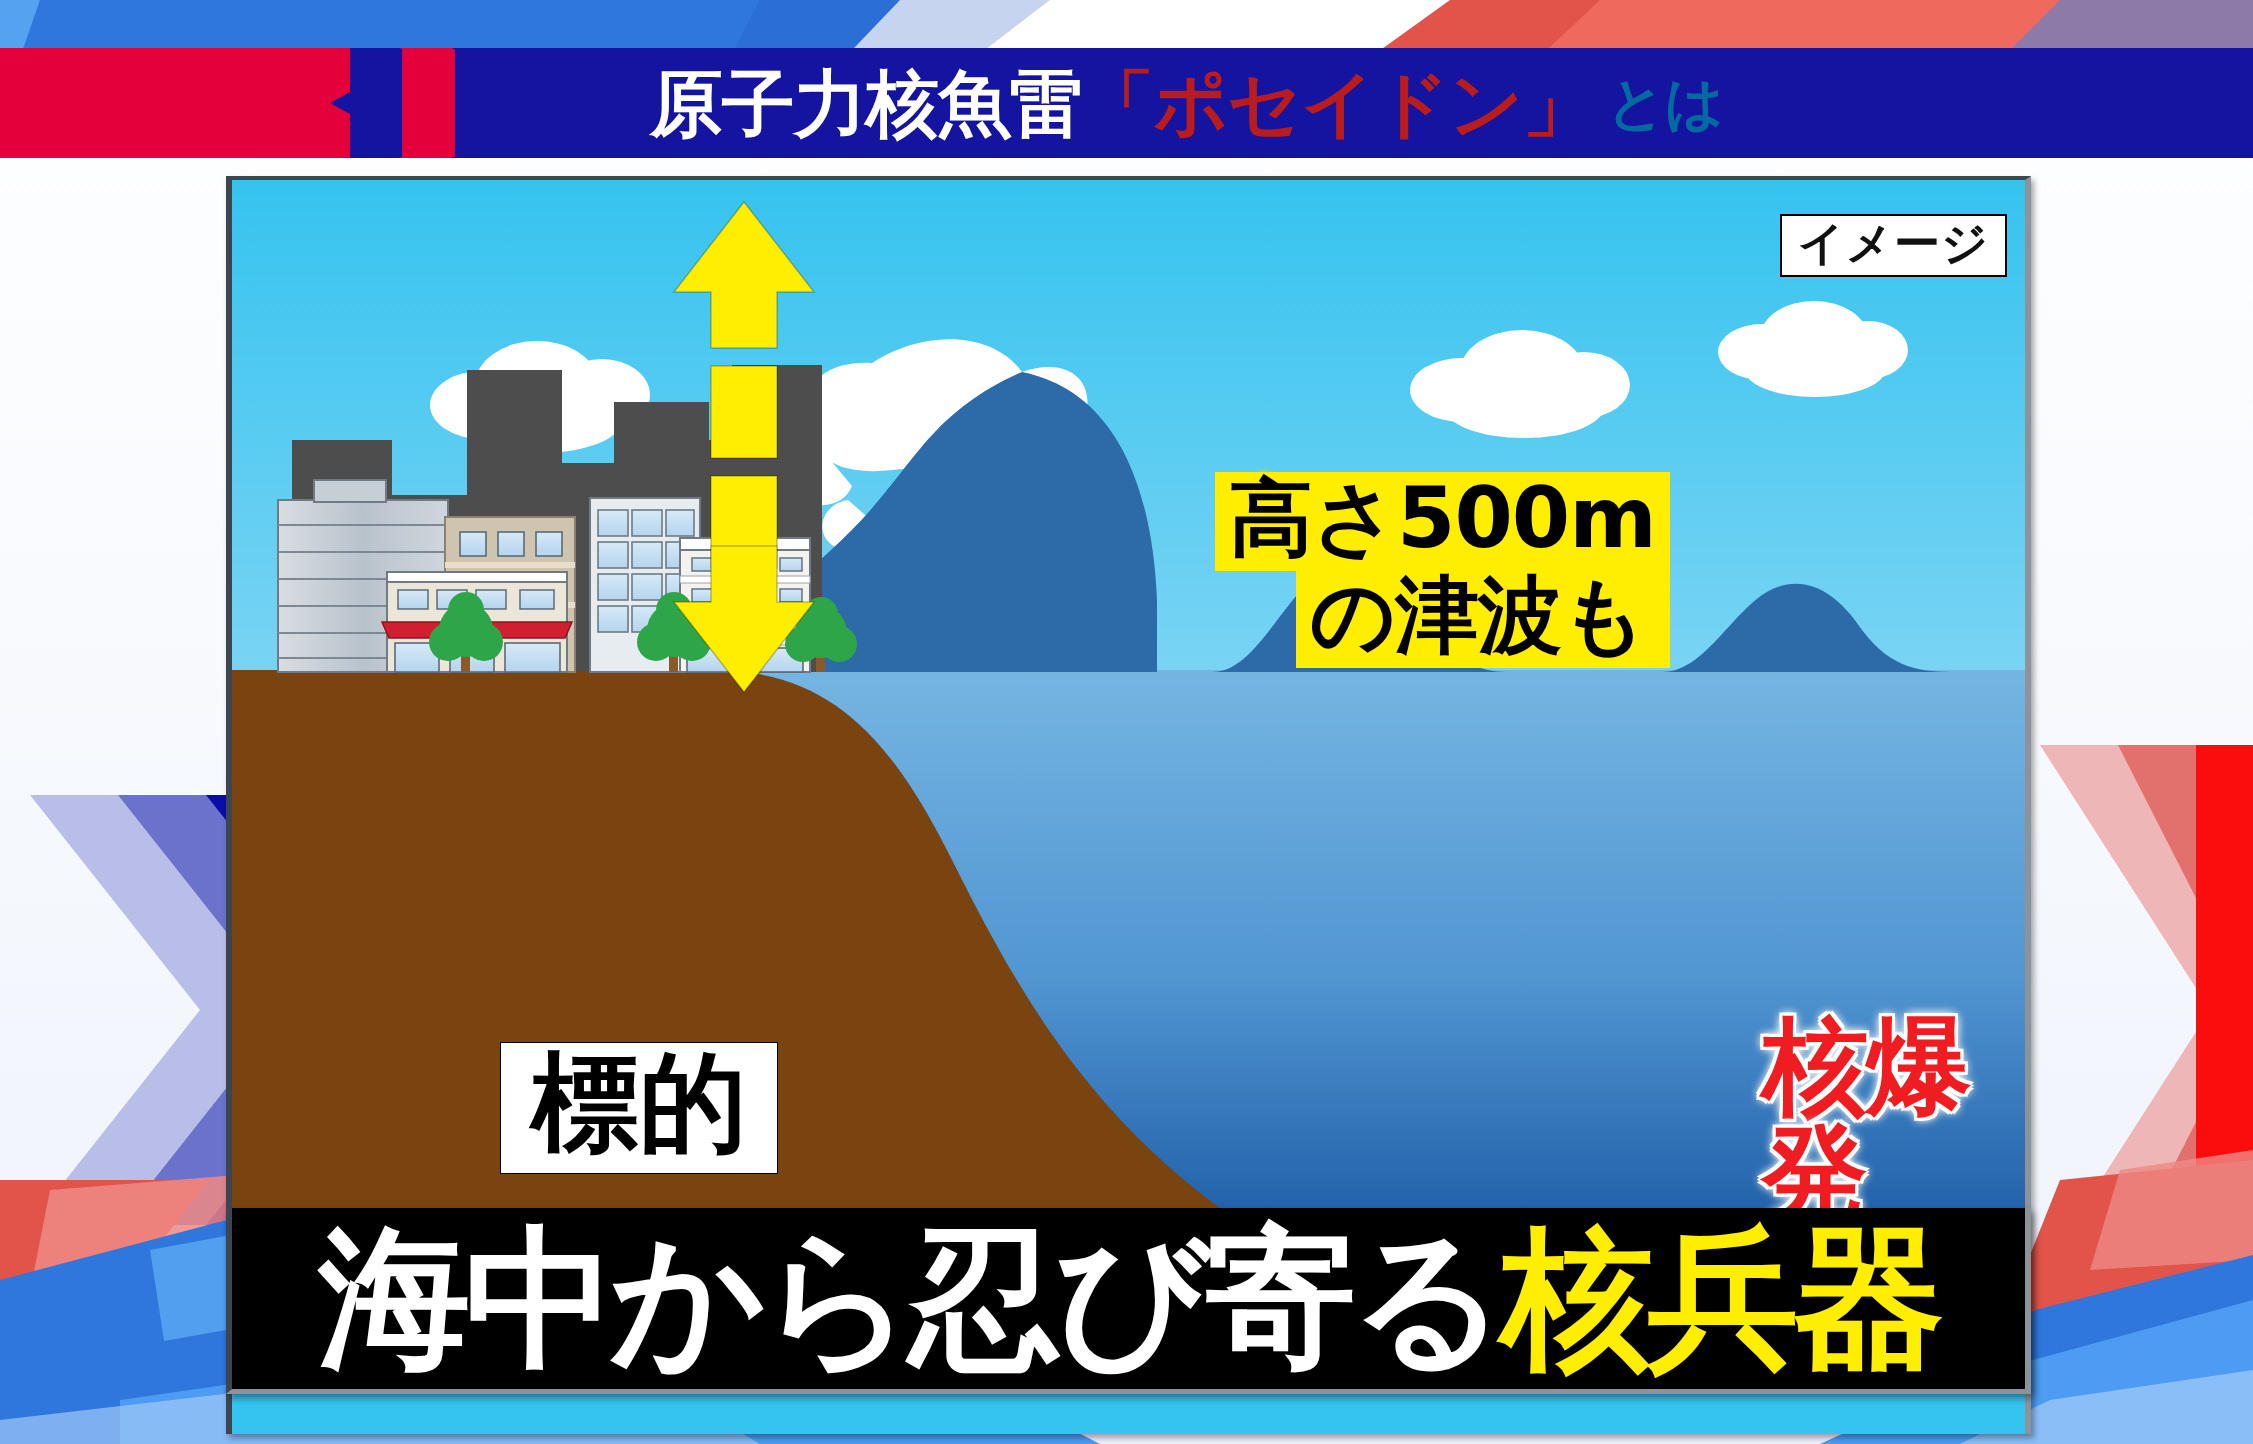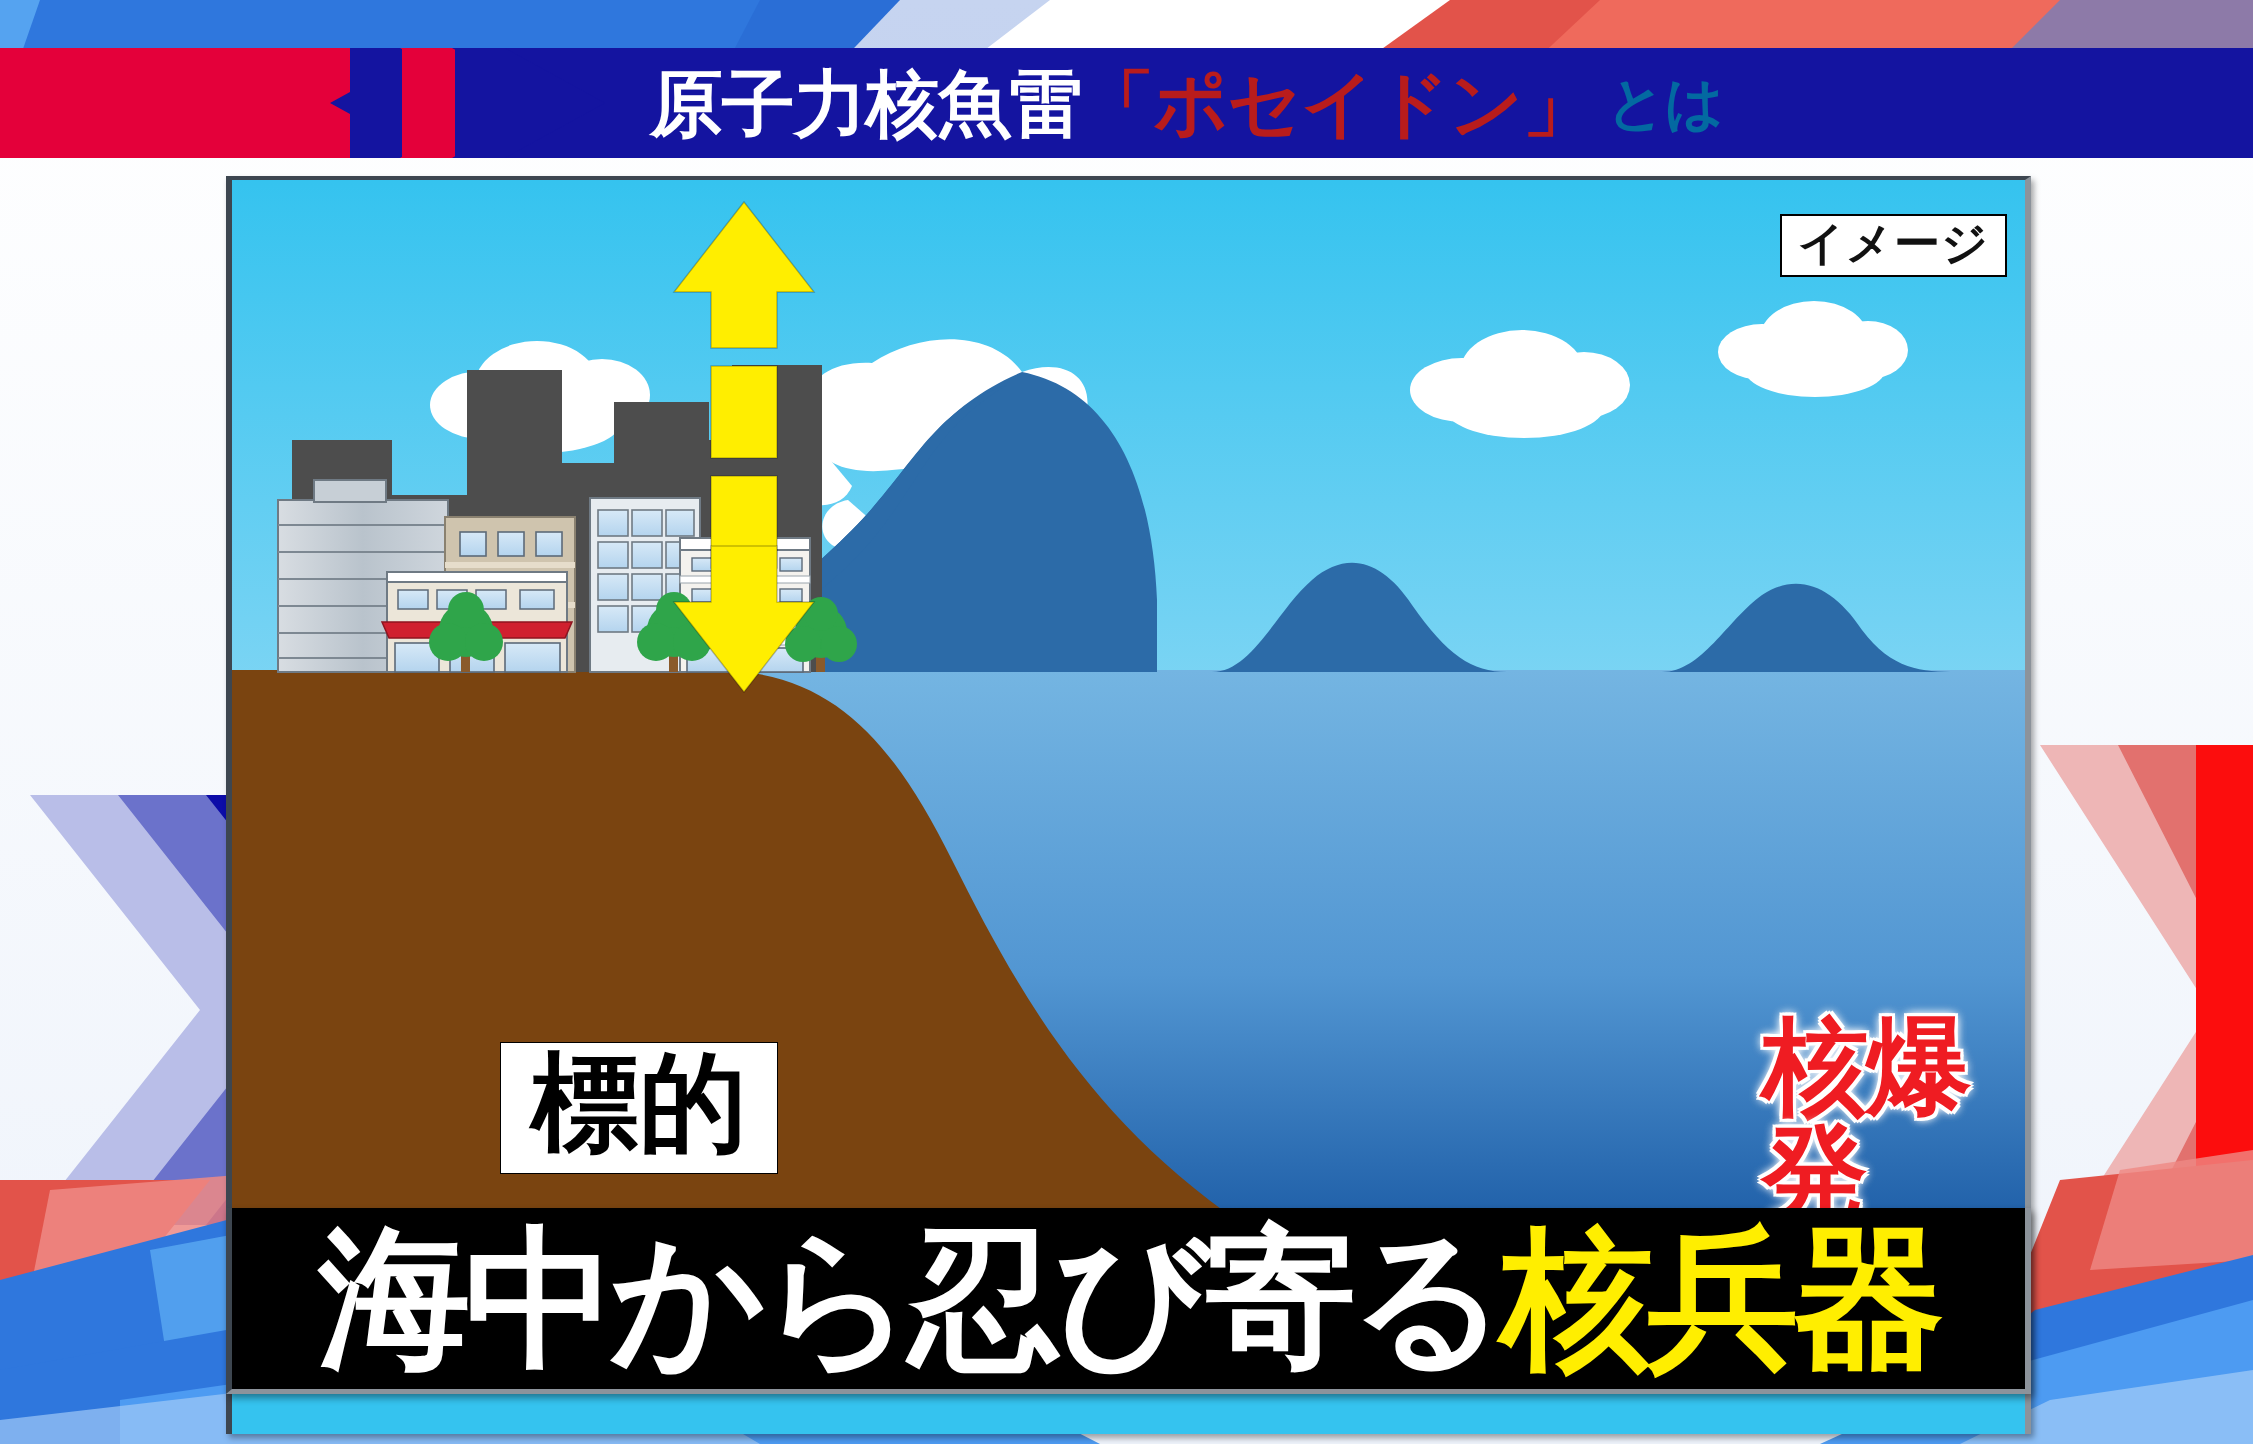--- a/index.html
+++ b/index.html
@@ -385,20 +385,28 @@
             <polygon points="512,512 582,422 545,422 545,366 479,366 479,422 442,422"></polygon>
           </g>
         </g>
       </svg>
     </div>
 
     <div id="image-badge">
       <span>イメージ</span>
     </div>
 
+    <div id="height-callout">
+      <div>
+        <span class="hl-line"><span>高さ500m</span></span>
+      </div>
+      <div id="hl-row2">
+        <span class="hl-line"><span>の津波も</span></span>
+      </div>
+    </div>
 
     <div id="target-label">
       <span>標的</span>
     </div>
 
     <div id="explosion-label">
       <span>核爆発</span>
     </div>
 
     <div id="torpedo-group">

